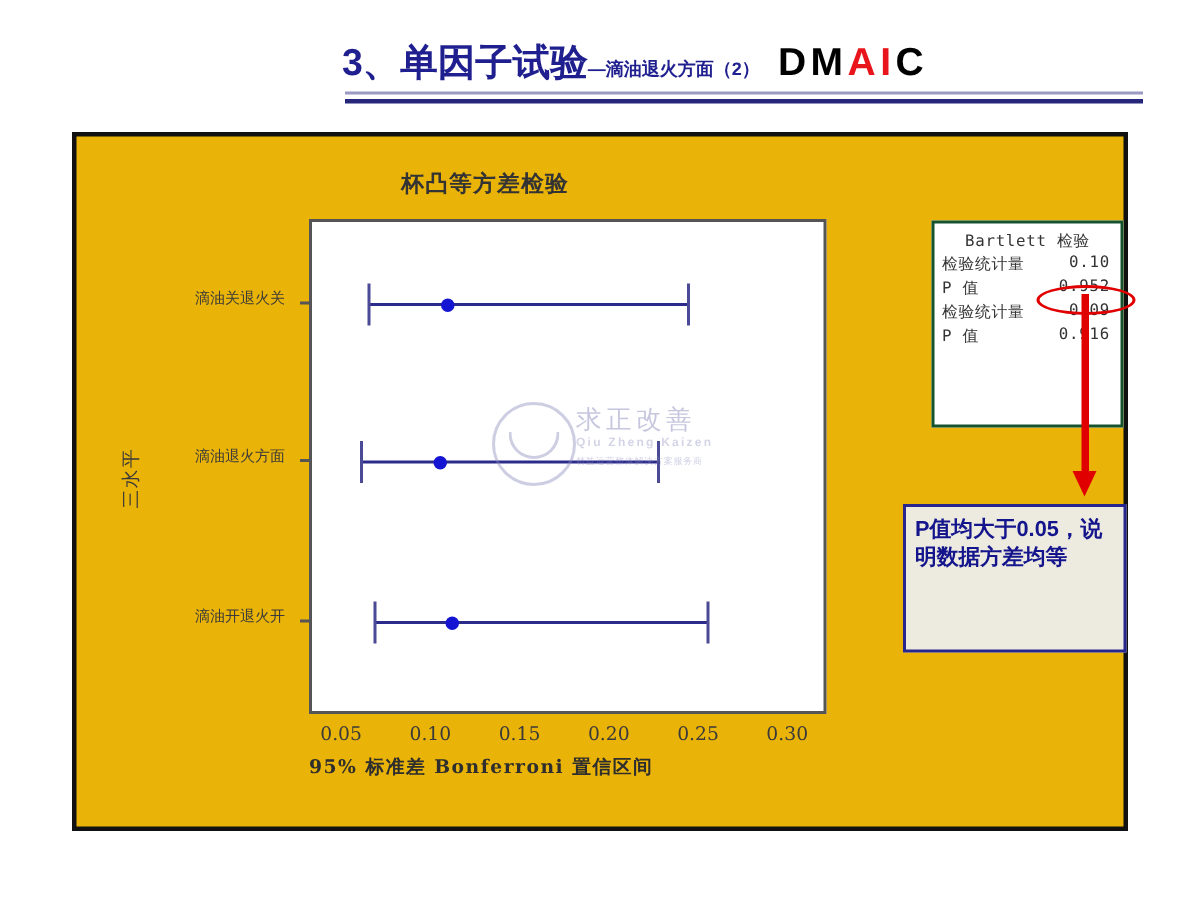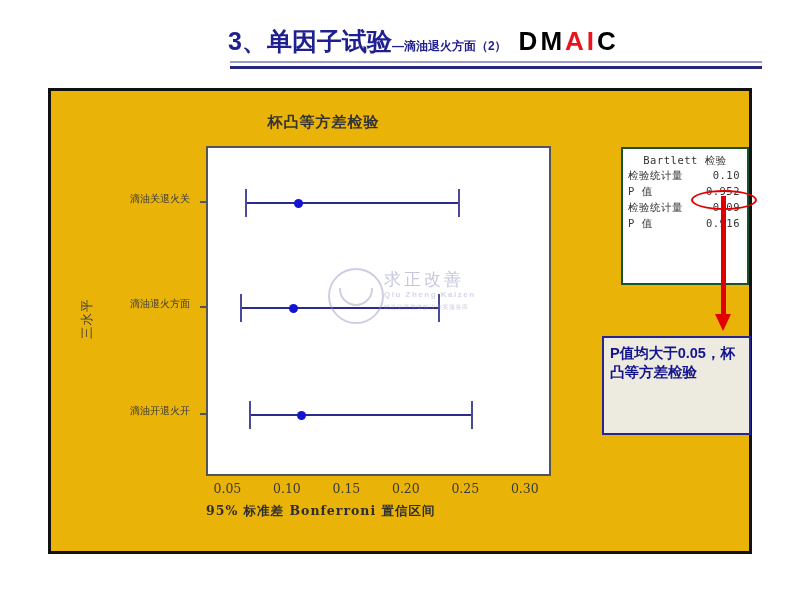--- a/index.html
+++ b/index.html
@@ -418,15 +418,15 @@
       <span class="val">0.916</span>
     </div>
     <div id="p-ellipse"></div>
   </div>
 
   <div id="red-arrow">
     <div class="shaft"></div>
     <div class="head"></div>
   </div>
 
-  <div id="annotation-box">P值均大于0.05，杯凸等方差检验</div>
+  <div id="annotation-box">P值均大于0.05，说明数据方差均等</div>
 
 </div>
 
 </body></html>

